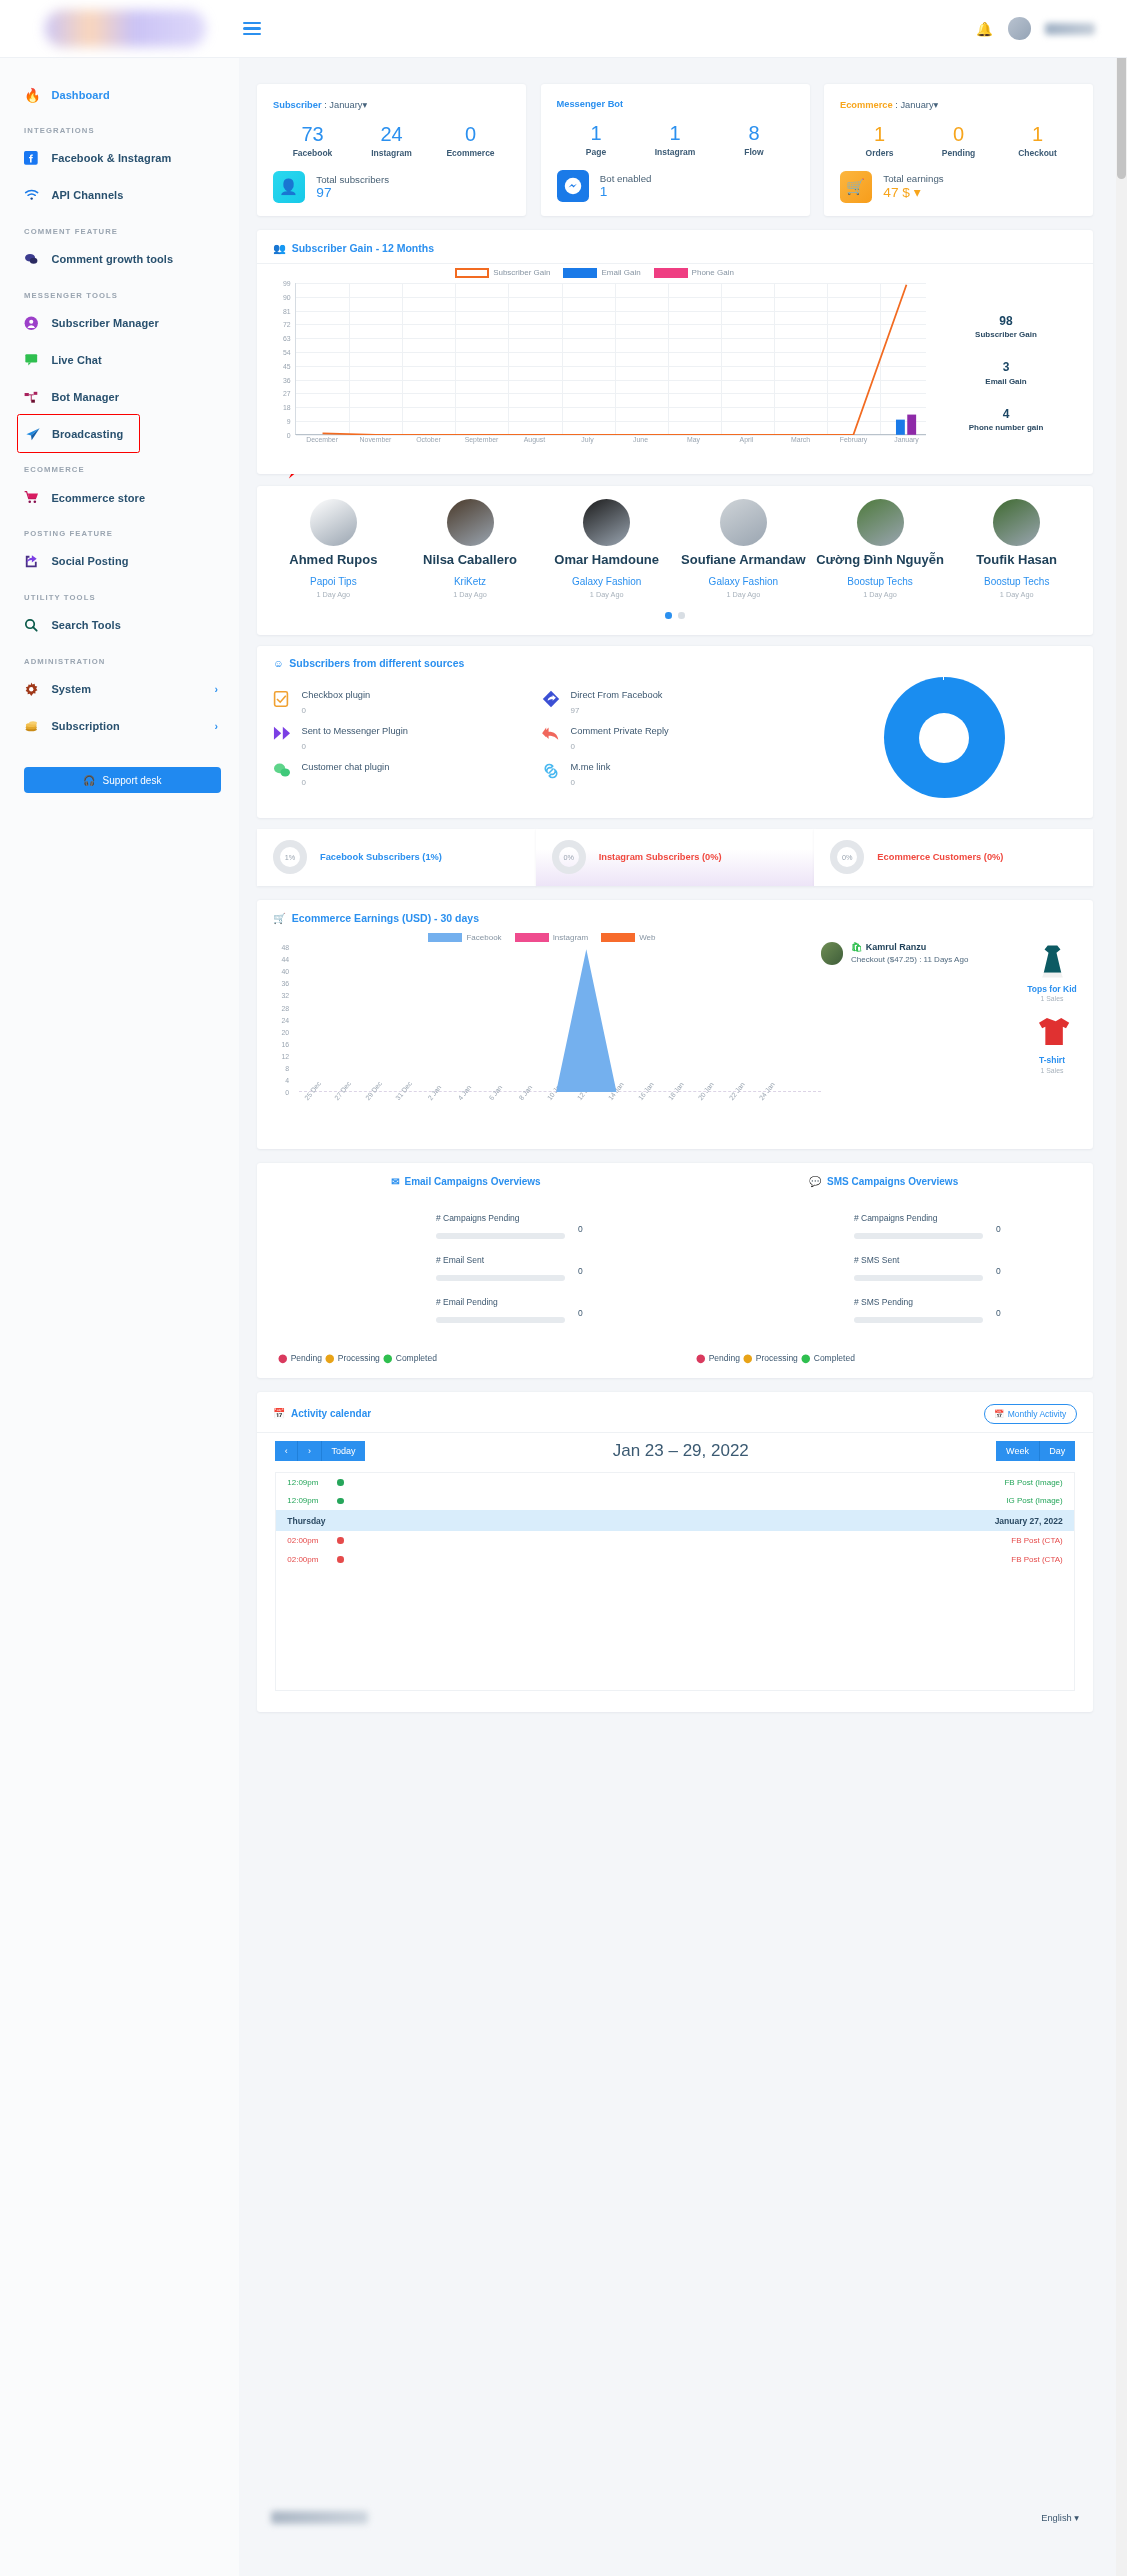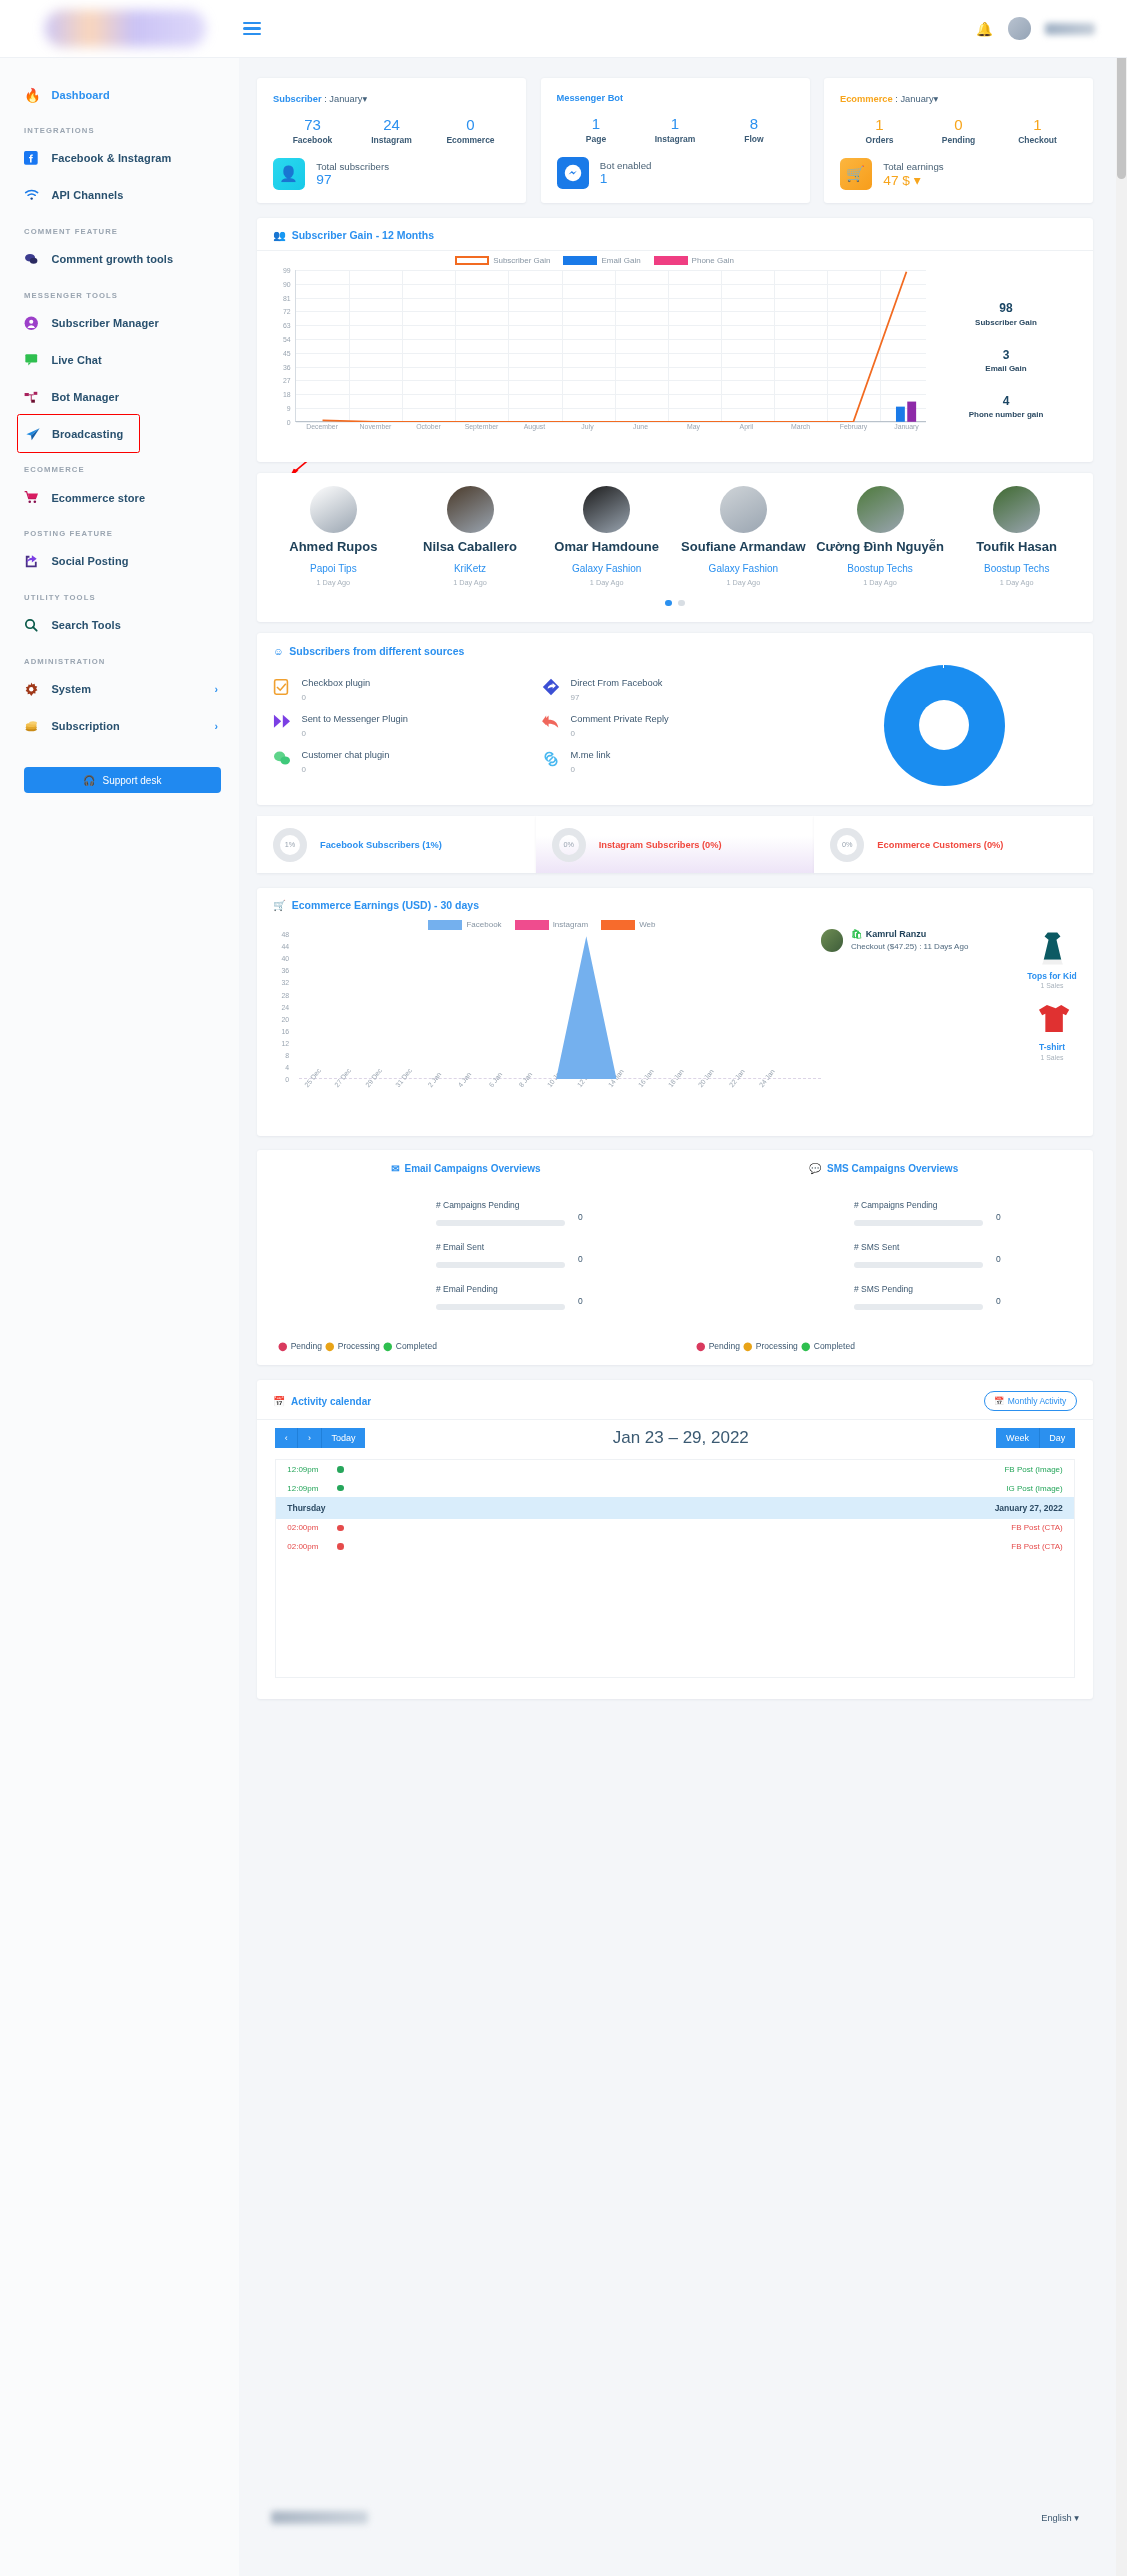--- a/index.html
+++ b/index.html
@@ -59,33 +59,33 @@
   }
   .arrow-svg { position: absolute; left: 242px; top: 432px; }
   .support-btn {
     margin: 22.6px 18px 0 24px; height: 26px; width: 197px;
     background: #2089f0; border-radius: 4px; color: #fff;
     display: flex; align-items: center; justify-content: center; gap: 6.5px;
     font-size: 10px; cursor: pointer;
   }
 
   
-  .main { position: absolute; top: 60px; left: 239px; width: 872px; padding: 18px 18px 0 18px; }
+  .main { position: absolute; top: 66px; left: 239px; width: 872px; padding: 18px 18px 0 18px; }
   .card { background: #fff; border-radius: 3.2px; box-shadow: 0 0.8px 2.4px rgba(40,60,90,.07); }
 
   
   .stats-row { display: flex; gap: 14.5px; }
   .stat-card { flex: 1; padding: 14.5px 16px 13px; }
   .stat-head { font-size: 9.3px; margin-bottom: 11.3px; color: #46637c; }
   .stat-head b { font-weight: bold; }
   .sc-blue b { color: #2b90ef; }
   .sc-orange b { color: #f7a51c; }
   .stat-nums { display: flex; margin-bottom: 13px; }
   .stat-num { flex: 1; text-align: center; }
-  .stat-num .v { font-size: 15px; color: #2b90ef; line-height: 1.35; }
+  .stat-num .v { font-size: 20px; color: #2b90ef; line-height: 1.35; }
   .stat-num .k { font-size: 8.5px; font-weight: bold; color: #3c5b75; }
   .sc-orange .stat-num .v { color: #f7a51c; }
   .stat-foot { display: flex; align-items: center; gap: 11.3px; }
   .sq {
     width: 32px; height: 32px; border-radius: 5.6px; display: flex;
     align-items: center; justify-content: center; color: #fff; font-size: 15.3px;
   }
   .sq.cyan { background: linear-gradient(135deg,#2ad8ef,#17c9e8); }
   .sq.fb  { background: #1a7ae8; }
   .sq.amber { background: linear-gradient(135deg,#fcb63f,#f79d1b); }

